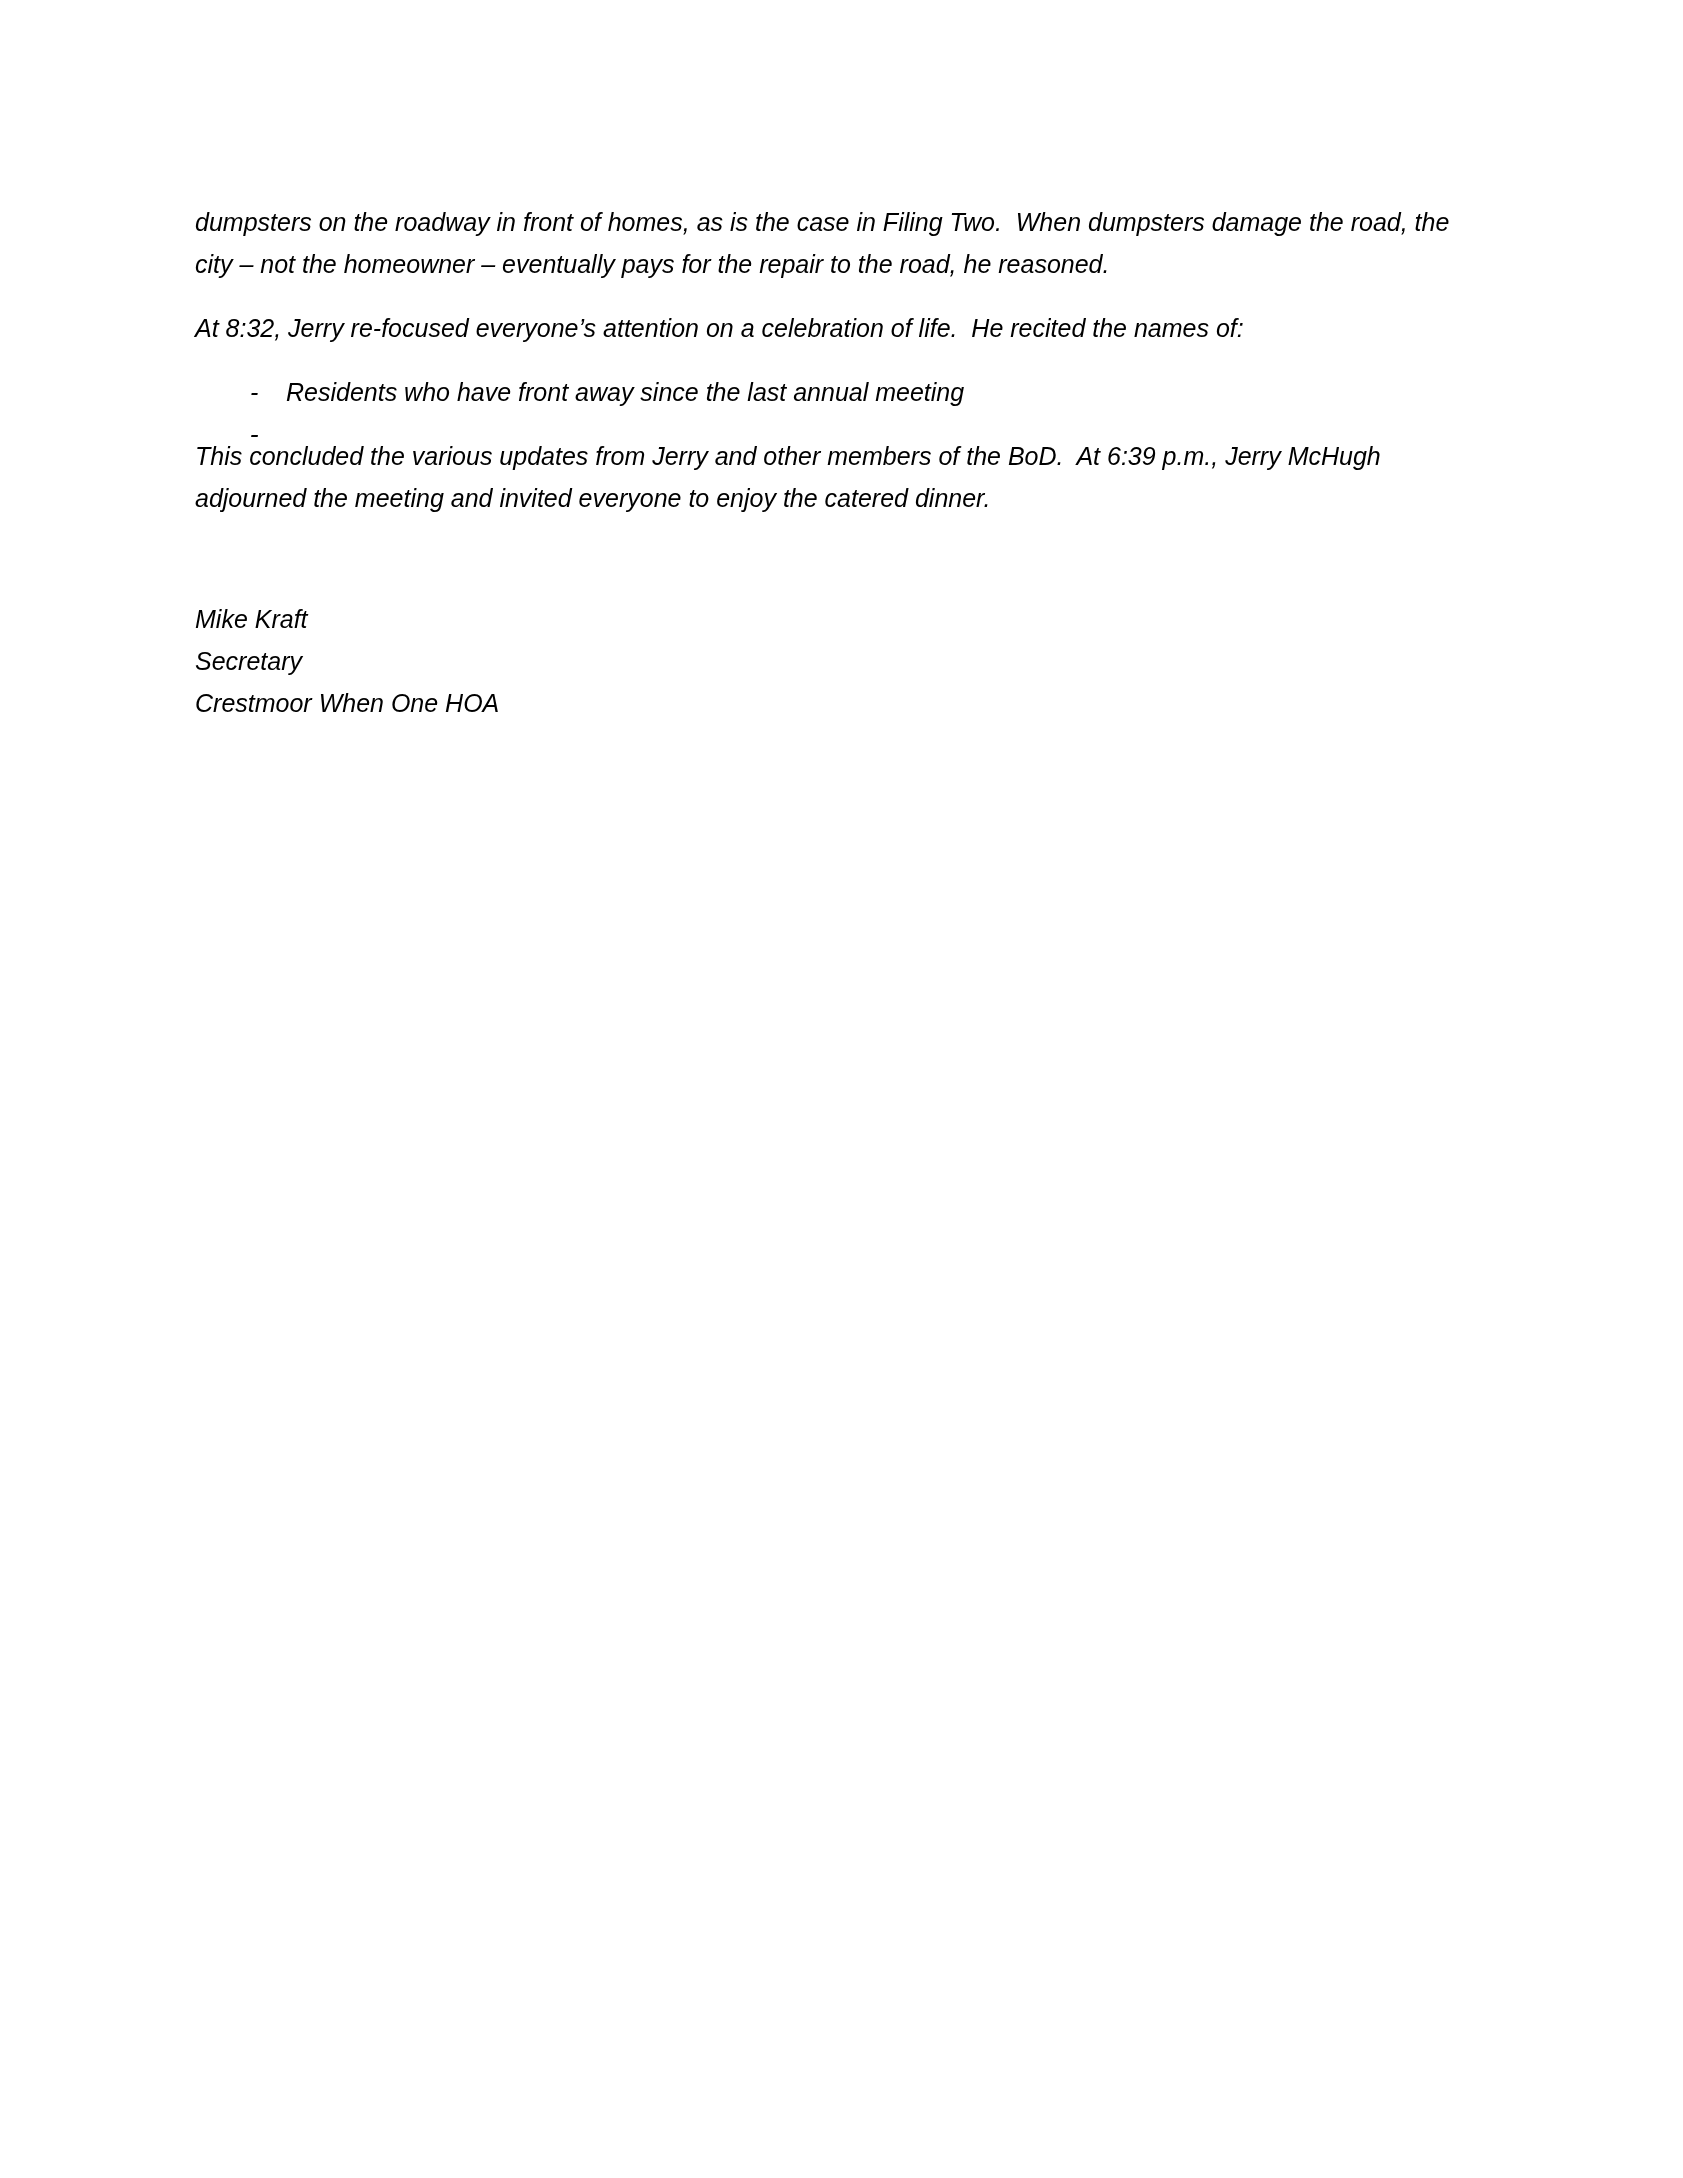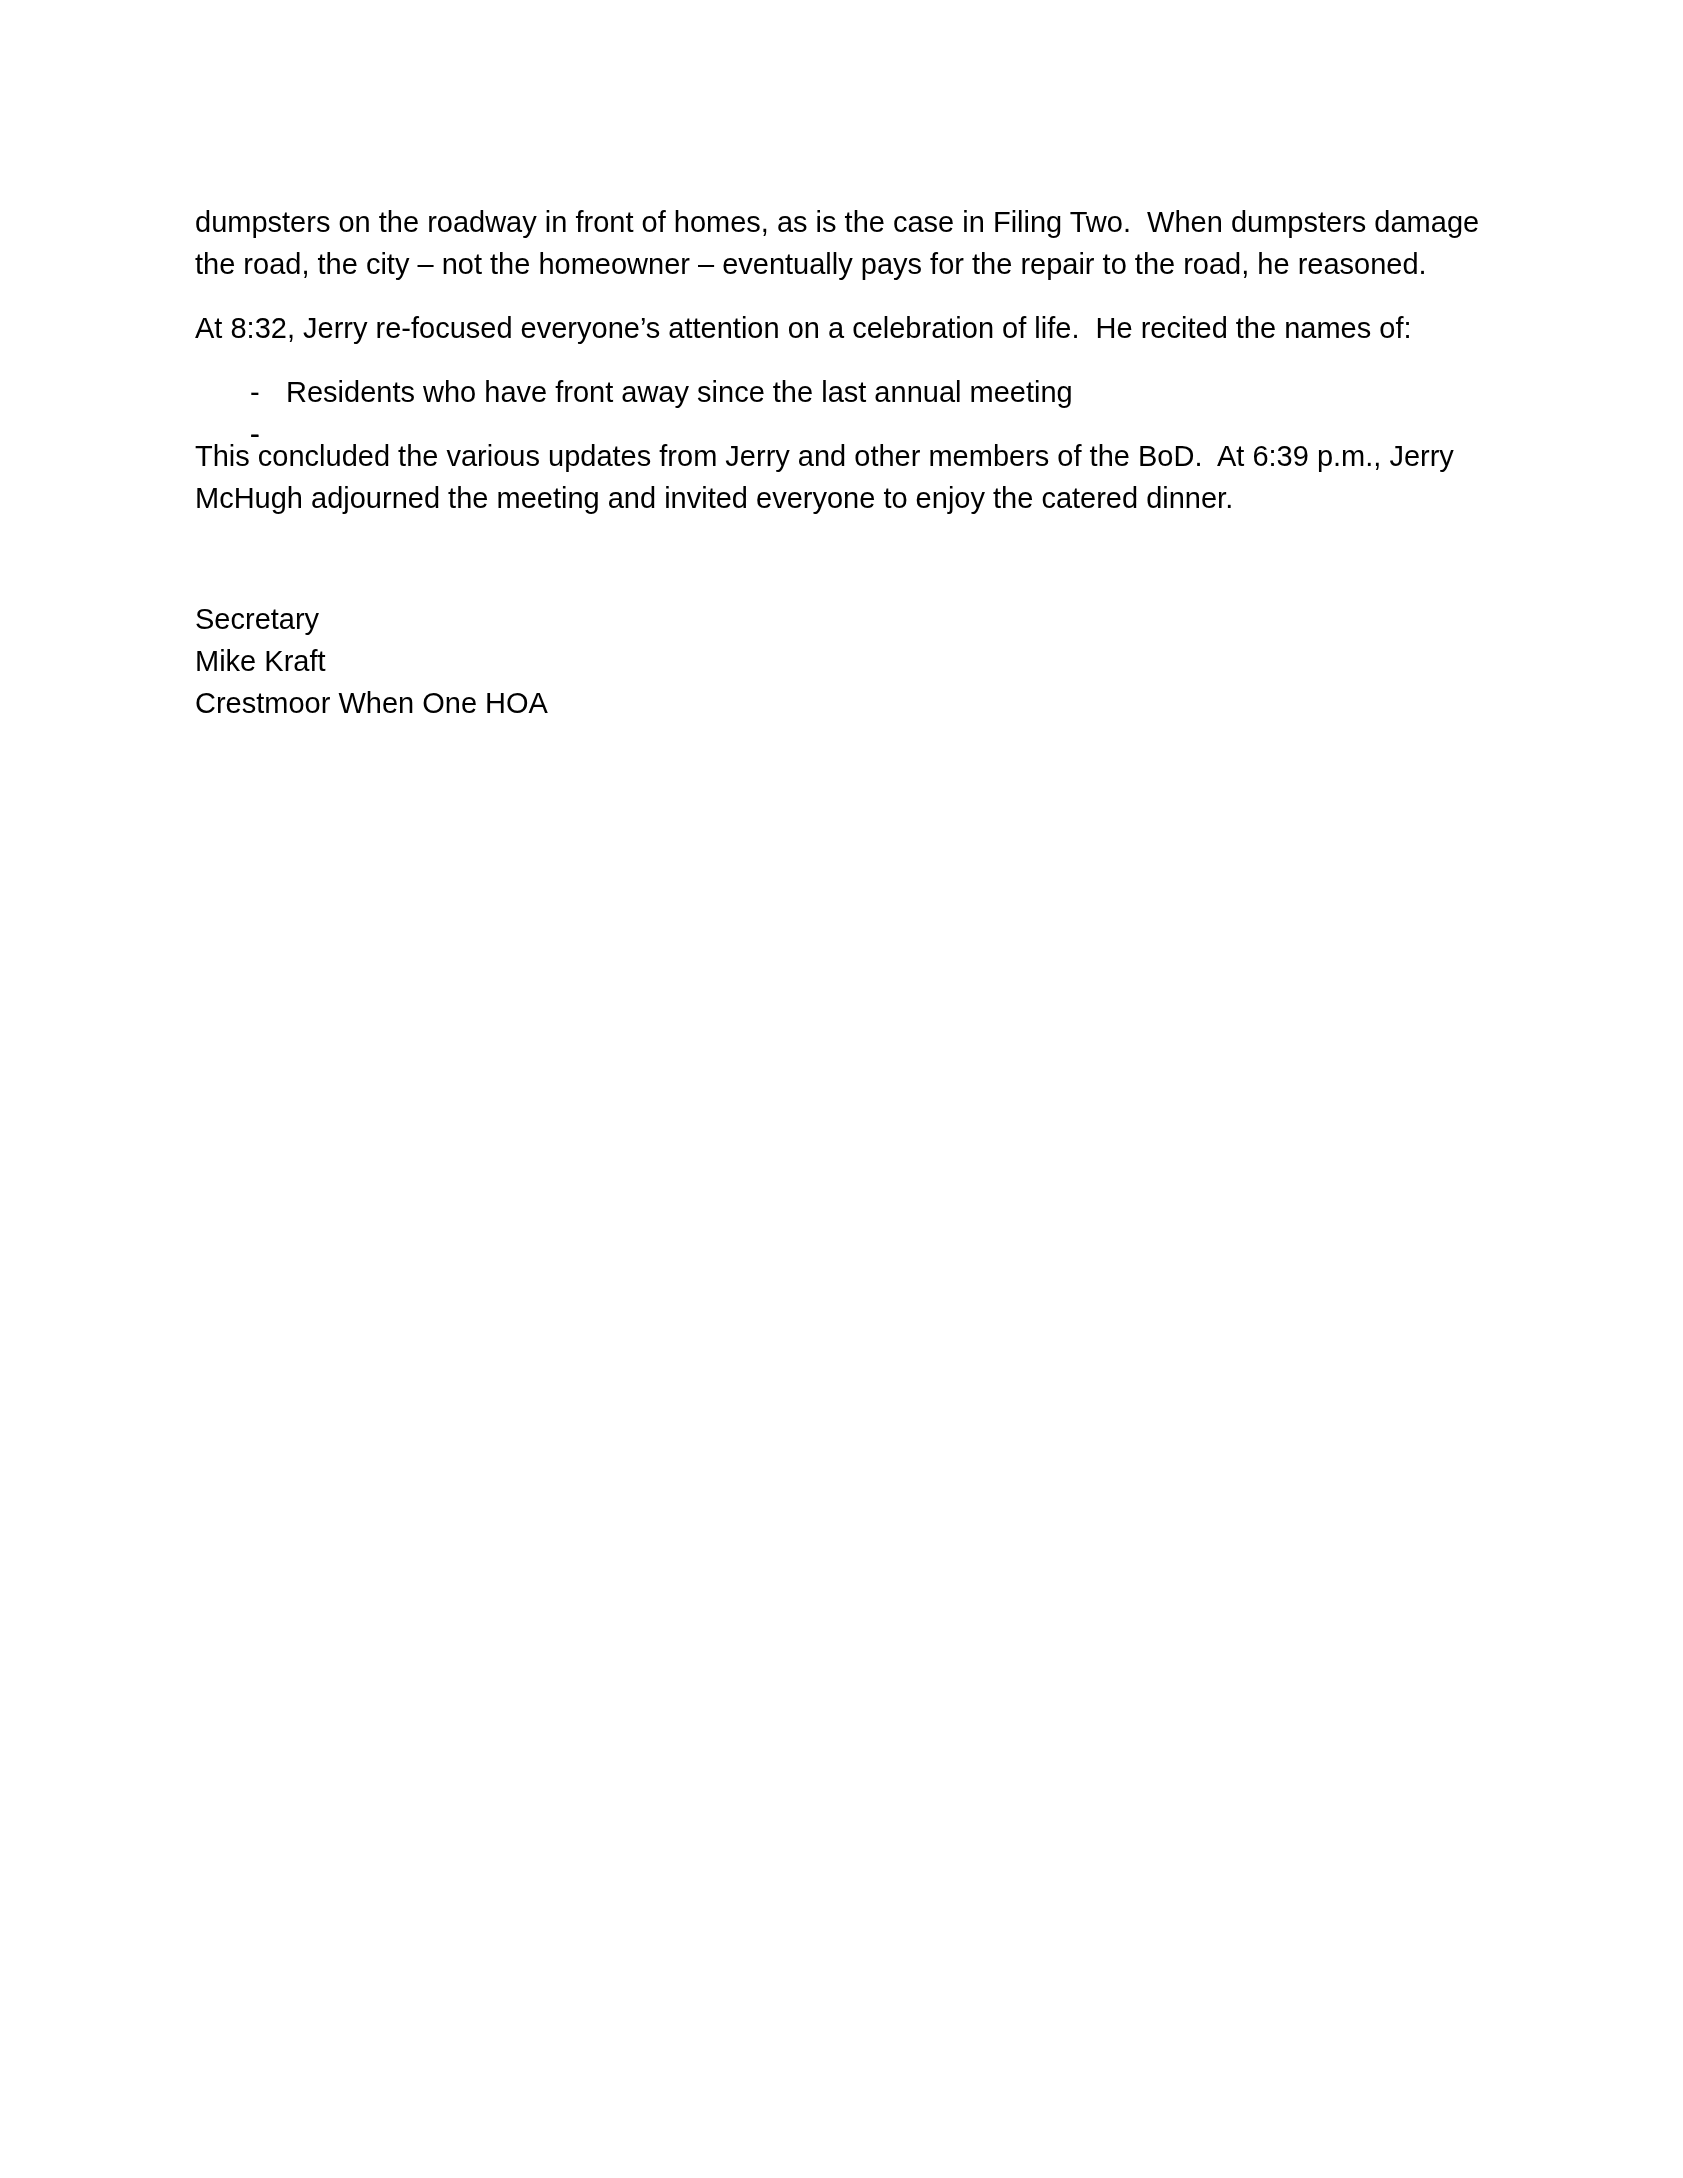--- a/index.html
+++ b/index.html
@@ -14,23 +14,24 @@
     height: 2178px;
     background: #ffffff;
     overflow: hidden;
   }
   .content {
     position: absolute;
     left: 195px;
     top: 201px;
     width: 1290px;
     font-family: "Liberation Sans", "DejaVu Sans", sans-serif;
-    font-size: 29px;
+    font-size: 25px;
     line-height: 42px;
     color: #000000;
+    font-style: italic;
     -webkit-font-smoothing: antialiased;
   }
   .para {
     margin: 0 0 22px 0;
     white-space: pre-wrap;
   }
   .bullet-list {
     list-style: none;
     margin: 0 0 22px 0;
     padding: 0;
@@ -71,20 +72,20 @@
         <span class="bullet-marker">-</span>
       </li>
       <li class="bullet-item">
         <span class="bullet-marker">-</span>
       </li>
     </ul>
 
     <p class="para">This concluded the various updates from Jerry and other members of the BoD.  At 6:39 p.m., Jerry McHugh adjourned the meeting and invited everyone to enjoy the catered dinner.</p>
 
     <div class="signature-block">
+      <p class="signature-line">Mike Kraft</p>
       <p class="signature-line">Secretary</p>
-      <p class="signature-line">Mike Kraft</p>
       <p class="signature-line">Crestmoor When One HOA</p>
     </div>
 
   </div>
 </div>
 
 
 </body></html>

